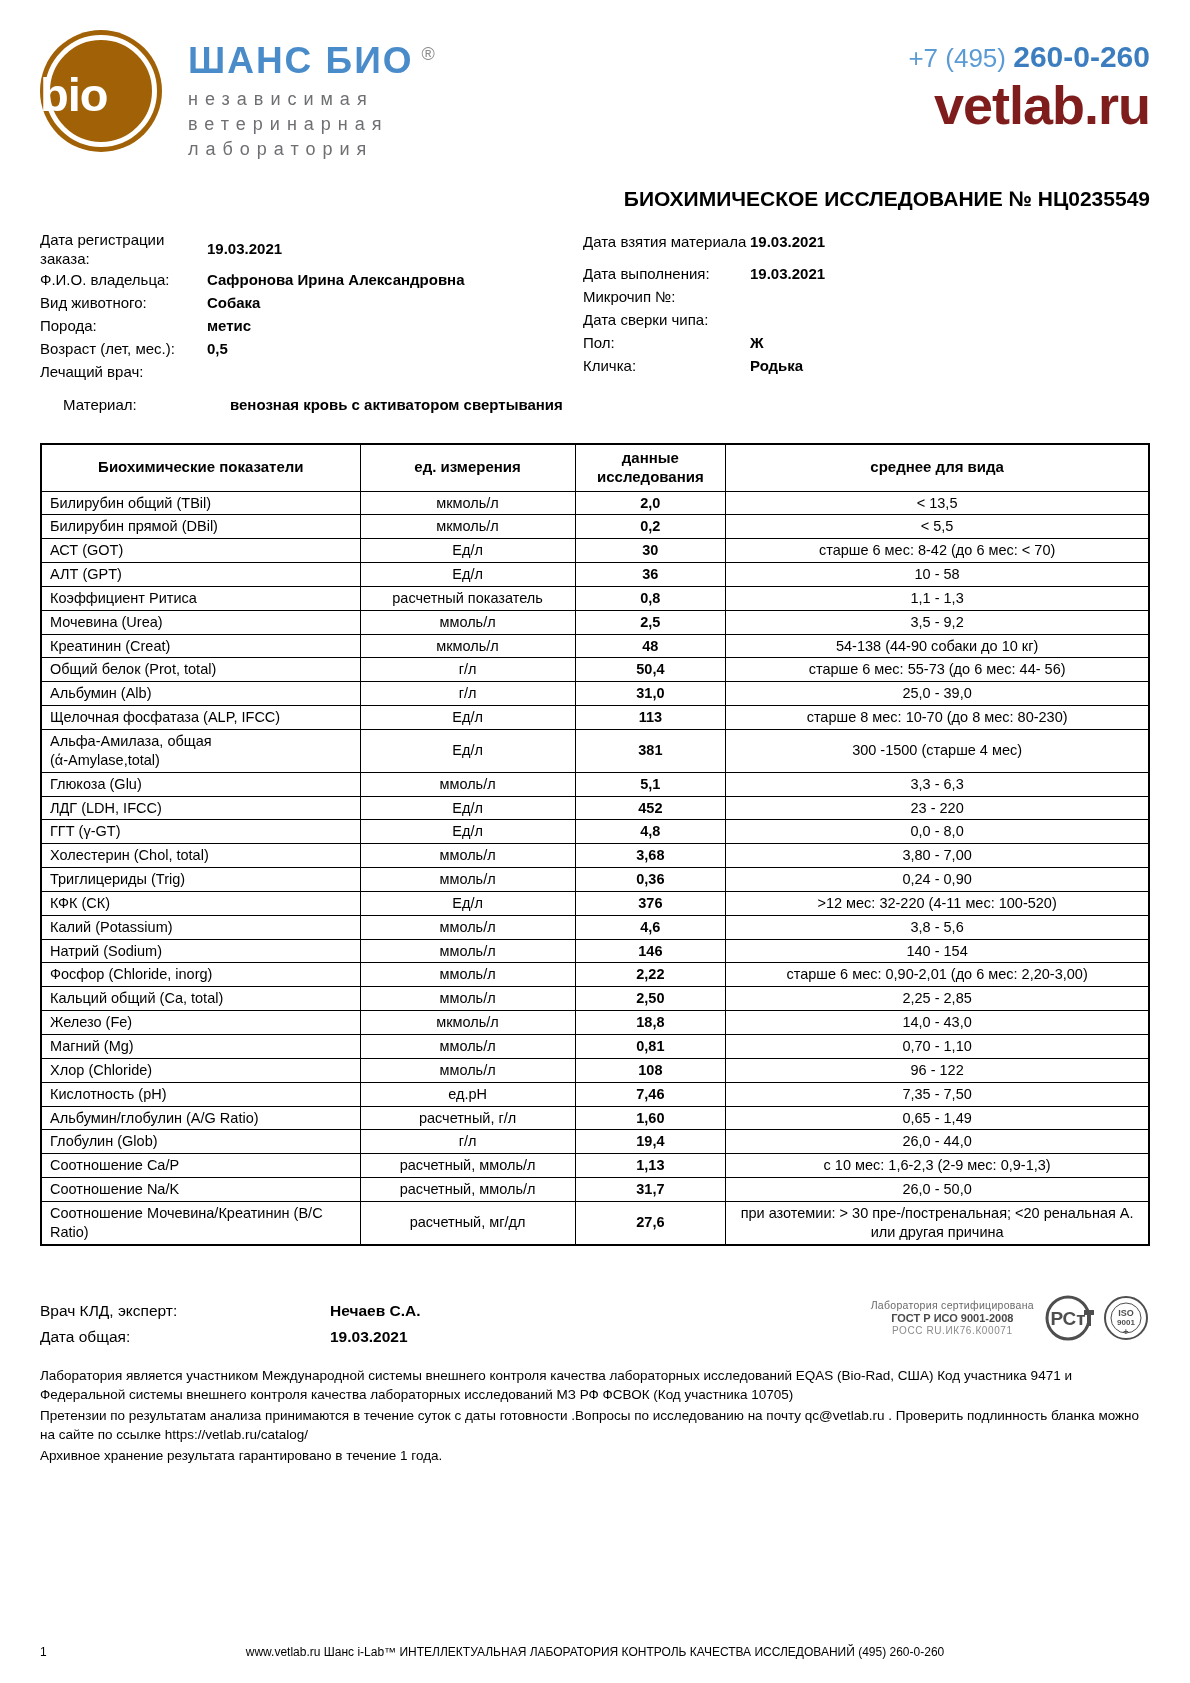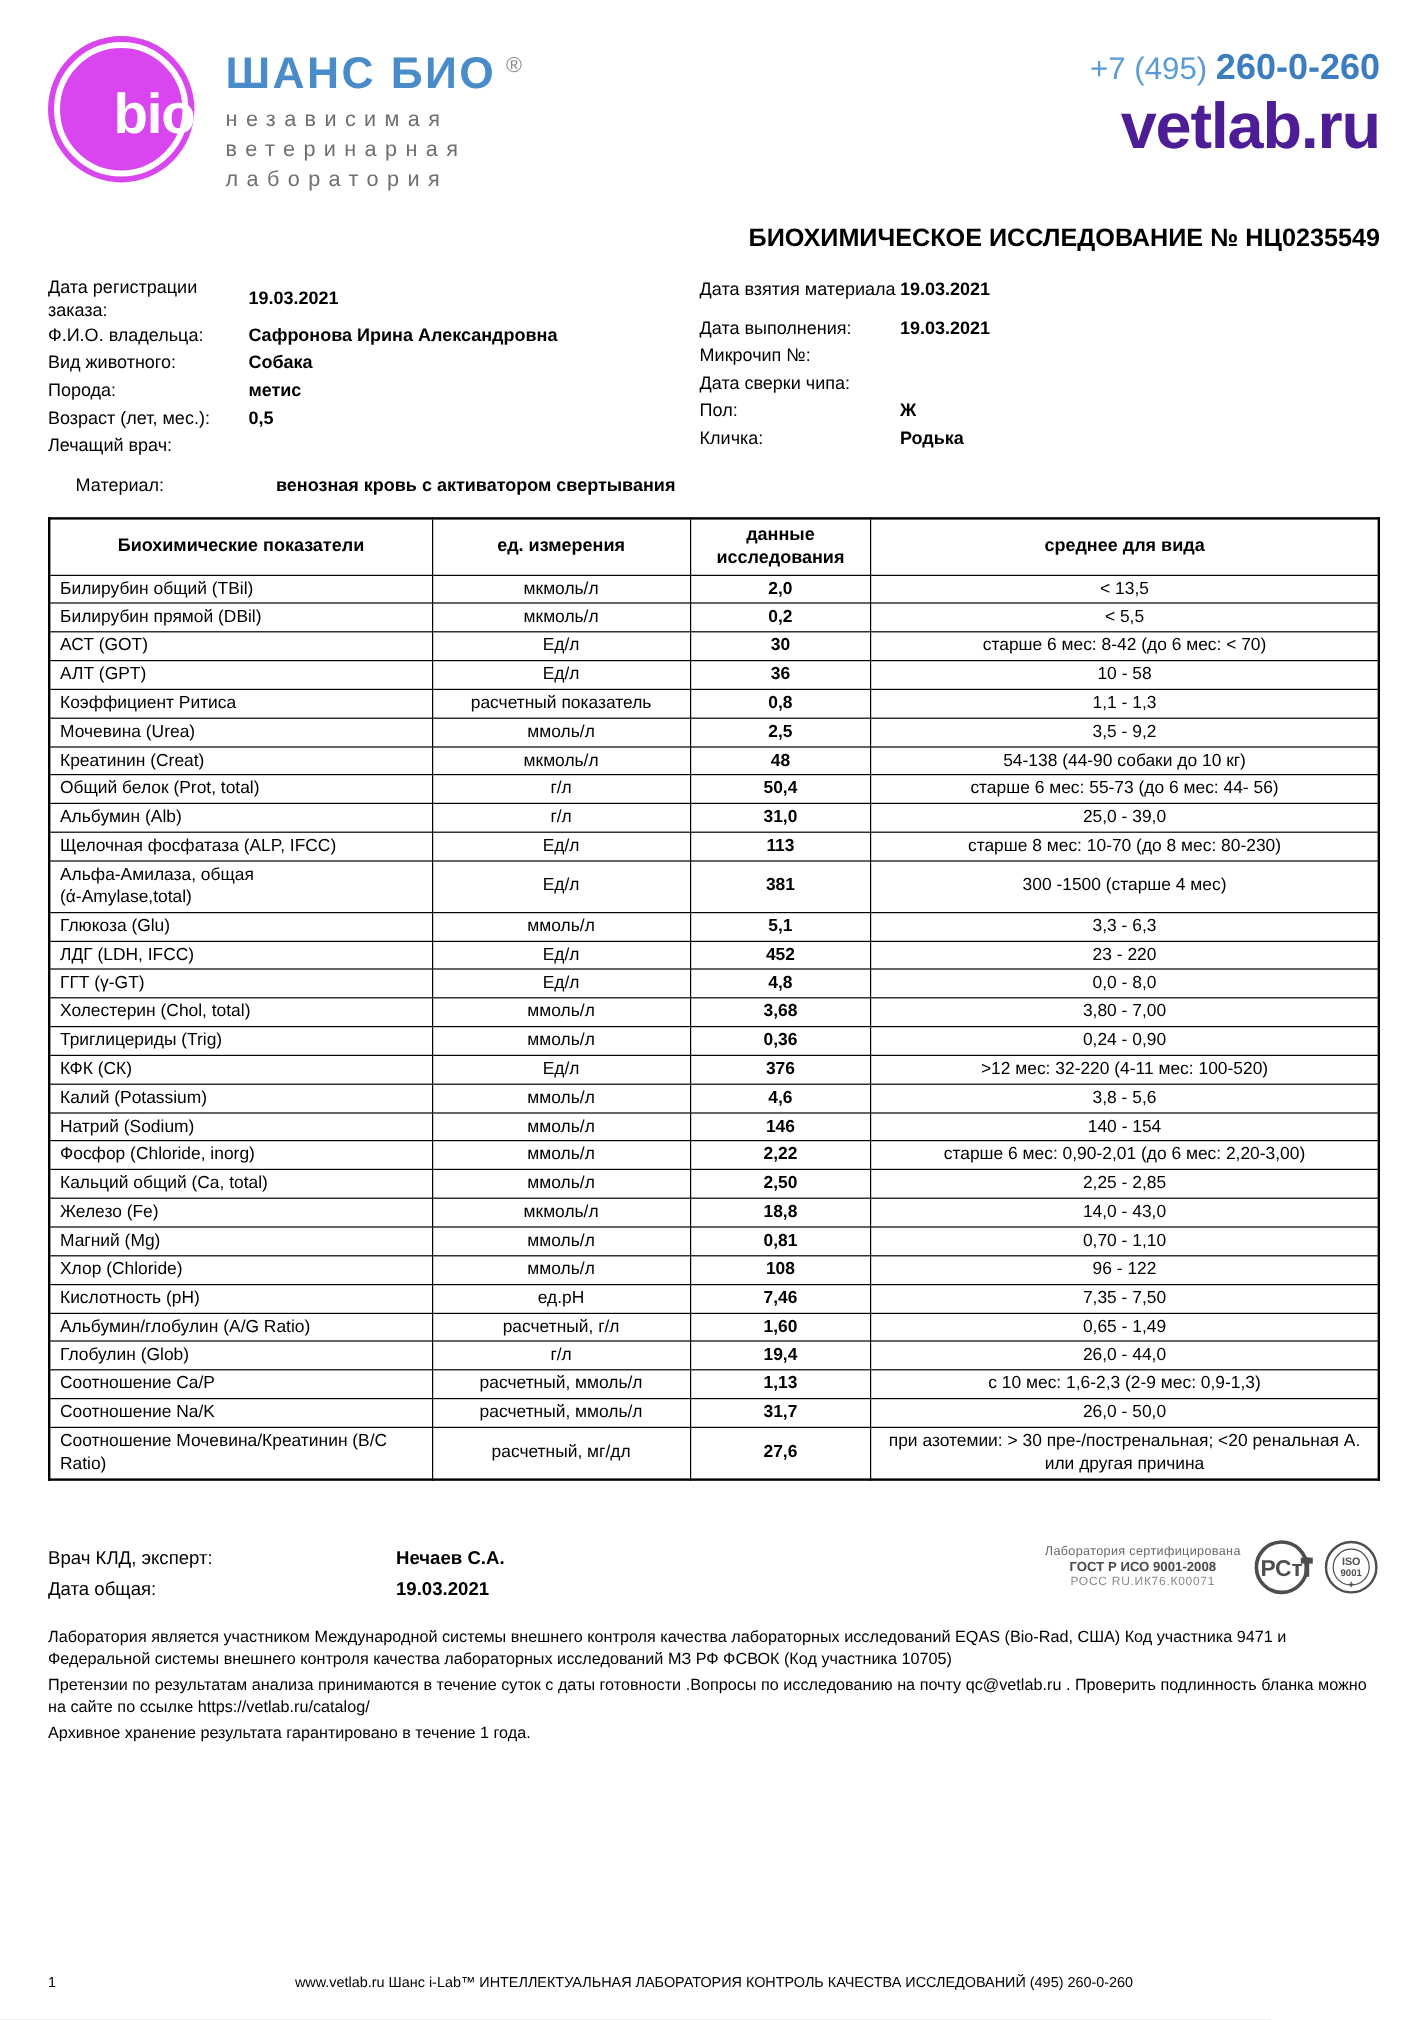--- a/index.html
+++ b/index.html
@@ -7,51 +7,51 @@
   .page {
     width:1190px; height:1683px; margin:0 auto; background:#ffffff;
     position:relative; font-family:"Liberation Sans", sans-serif; color:#000;
     padding:30px 40px 0 40px; overflow:hidden;
   }
 
   
   .header { display:flex; justify-content:space-between; align-items:flex-start; }
   .brand { display:flex; gap:26px; align-items:flex-start; }
   .logo-circle {
-    width:122px; height:122px; border-radius:50%; background:#d946ef;
-    position:relative; flex-shrink:0; display:flex; align-items:center; justify-content:flex-end;
+    width:122px; height:122px; border-radius:50%; background:#a16207;
+    position:relative; flex-shrink:0; display:flex; align-items:center; justify-content:flex-start;
   }
   .logo-circle::before {
     content:""; position:absolute; inset:5px; border:5px solid #fff; border-radius:50%;
   }
   .logo-text { color:#fff; font-size:47px; font-weight:bold; letter-spacing:-1px; position:relative; top:3px; }
   .brand-text { padding-top:12px; }
   .brand-title-row { display:flex; align-items:flex-start; gap:8px; }
   .brand-title { font-size:37px; font-weight:bold; color:#4a8cca; letter-spacing:2px; line-height:1; }
   .brand-reg { font-size:18px; color:#8b8b8b; margin-top:2px; }
   .brand-subtitle { margin-top:8px; }
   .brand-subtitle div { font-size:18px; color:#6e6f72; letter-spacing:7px; line-height:1.4; }
   .contact { text-align:right; padding-top:10px; }
   .phone-line { font-size:26px; color:#5b9bd5; white-space:nowrap; }
   .phone-number { font-size:30px; font-weight:bold; color:#3c7dbf; }
-  .site { font-size:54px; font-weight:bold; color:#4c1d95; line-height:1.0; margin-top:4px; letter-spacing:-1px; }
+  .site { font-size:54px; font-weight:bold; color:#7f1d1d; line-height:1.0; margin-top:4px; letter-spacing:-1px; }
 
   
   .doc-title { text-align:right; font-size:21px; font-weight:bold; margin-top:24px; }
 
   
   .info { display:grid; grid-template-columns:543px 1fr; margin-top:20px; }
   .info-row { display:flex; align-items:center; min-height:23px; padding:0.5px 0; }
   .info-label { width:167px; flex-shrink:0; font-size:15px; line-height:1.25; }
   .info-value { flex:1; font-size:15px; font-weight:bold; line-height:1.25; }
   #info-left .info-row:last-child { margin-top:10px;margin-left:23px; }
   #info-right .info-row:first-child { margin-bottom:9px; }
 
   
-  table.results { width:100%; border-collapse:collapse; margin-top:14px; border:2px solid #000; }
+  table.results { width:100%; border-collapse:collapse; margin-top:26px; border:2px solid #000; }
   table.results th, table.results td { border:1.5px solid #000; }
   table.results th { font-size:15px; font-weight:bold; text-align:center; padding:4px 3px; line-height:1.25; }
   table.results td { font-size:14.5px; padding:2px 8px; line-height:1.3; }
   td.param-name  { text-align:left; white-space:pre-line; }
   td.param-unit  { text-align:center; font-size:14px; padding:2px 4px; }
   td.param-value { text-align:center; font-weight:bold; }
   td.param-range { text-align:center; font-size:14px; padding:2px 6px; }
   col.c1 { width:28.8%; } col.c2 { width:19.4%; } col.c3 { width:13.6%; } col.c4 { width:38.2%; }
 
   

